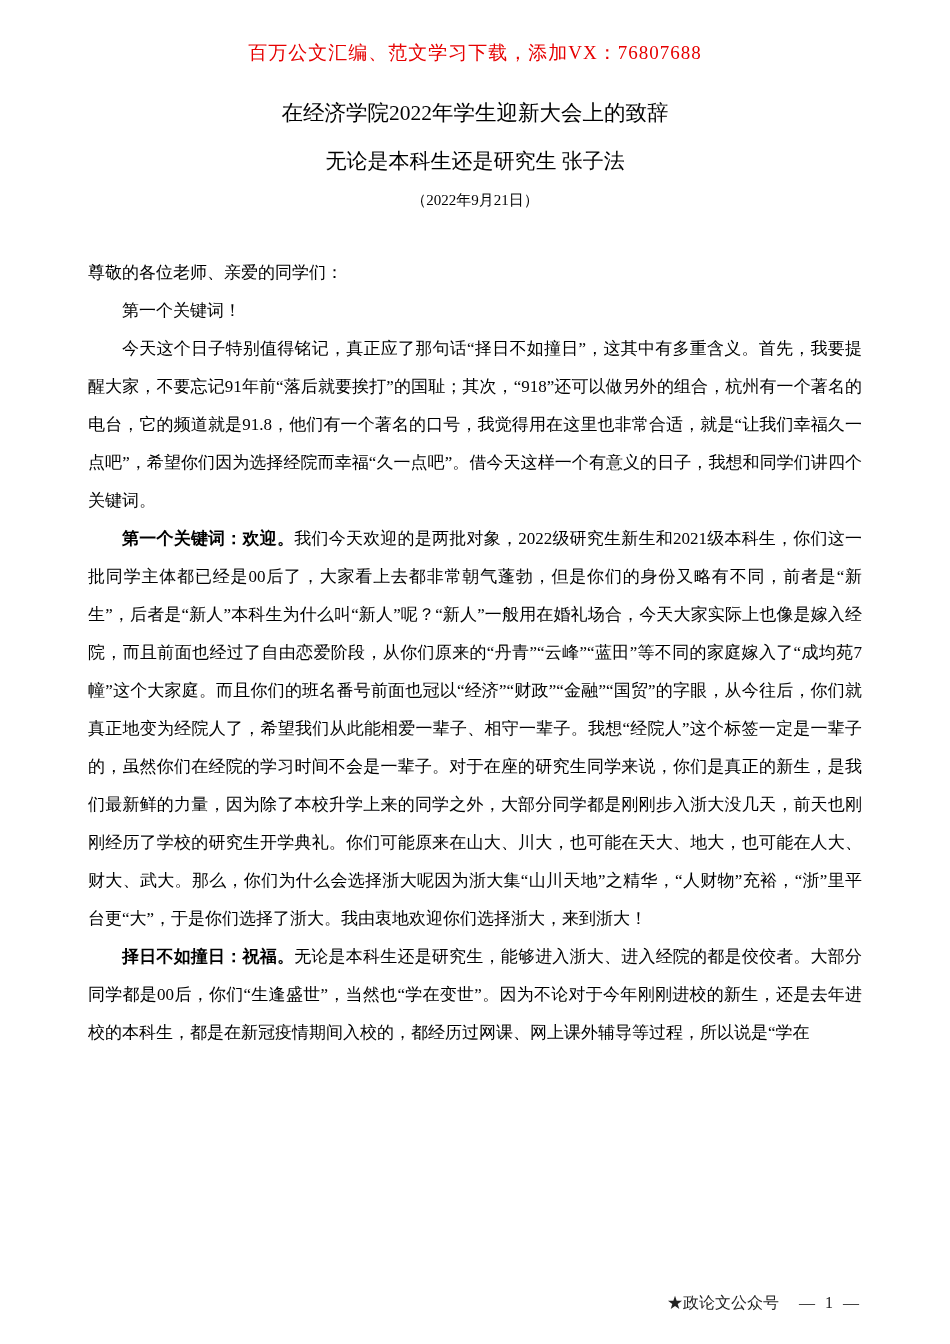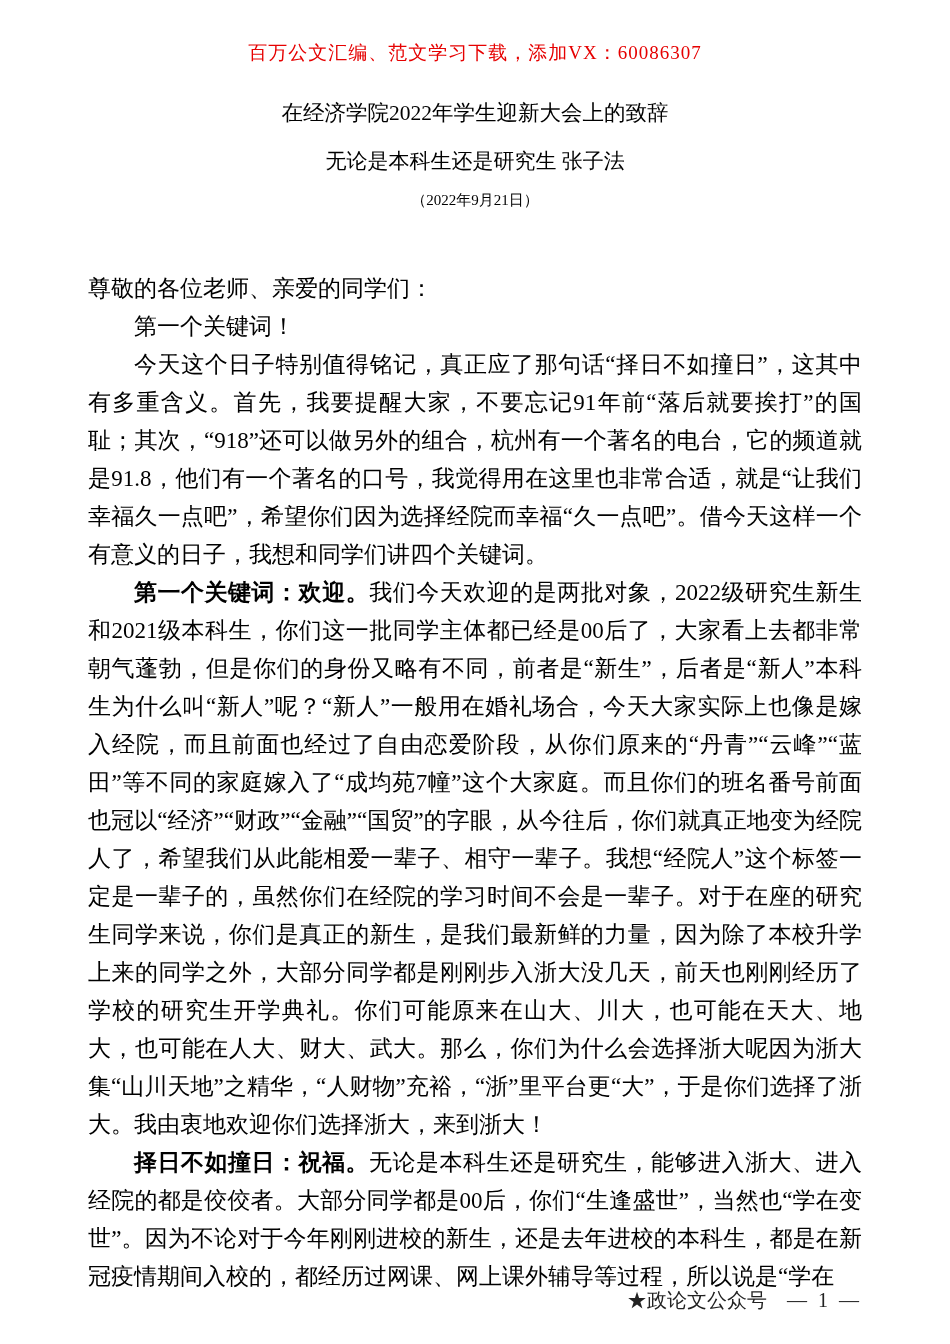--- a/index.html
+++ b/index.html
@@ -33,54 +33,54 @@
     text-align: center;
     font-size: 21px;
     margin-top: 20px;
   }
   .doc-date {
     text-align: center;
     font-size: 15px;
     margin-top: 16px;
   }
   .body-text {
-    margin-top: 60px;
-    font-size: 23px;
+    margin-top: 44px;
+    font-size: 17px;
     line-height: 38px;
     text-align: justify;
     text-justify: inter-ideograph;
   }
   .body-text p {
     margin: 0;
     text-indent: 2em;
   }
   .body-text p.no-indent {
     text-indent: 0;
   }
   .body-text .lead {
     font-weight: bold;
   }
   .footer {
     position: absolute;
     right: 88px;
     bottom: 30px;
-    font-size: 20px;
+    font-size: 16px;
     color: #222222;
   }
   .footer .page-num {
     margin-left: 20px;
     letter-spacing: 3px;
   }
 </style>
 </head>
 <body>
 
 <div class="page">
 
-  <div class="promo">百万公文汇编、范文学习下载，添加VX：60086307</div>
+  <div class="promo">百万公文汇编、范文学习下载，添加VX：76807688</div>
 
   <h1 class="doc-title">在经济学院2022年学生迎新大会上的致辞</h1>
 
   <div class="doc-author">无论是本科生还是研究生 张子法</div>
 
   <div class="doc-date">（2022年9月21日）</div>
 
   <div class="body-text">
 
     <p class="no-indent">尊敬的各位老师、亲爱的同学们：</p>

